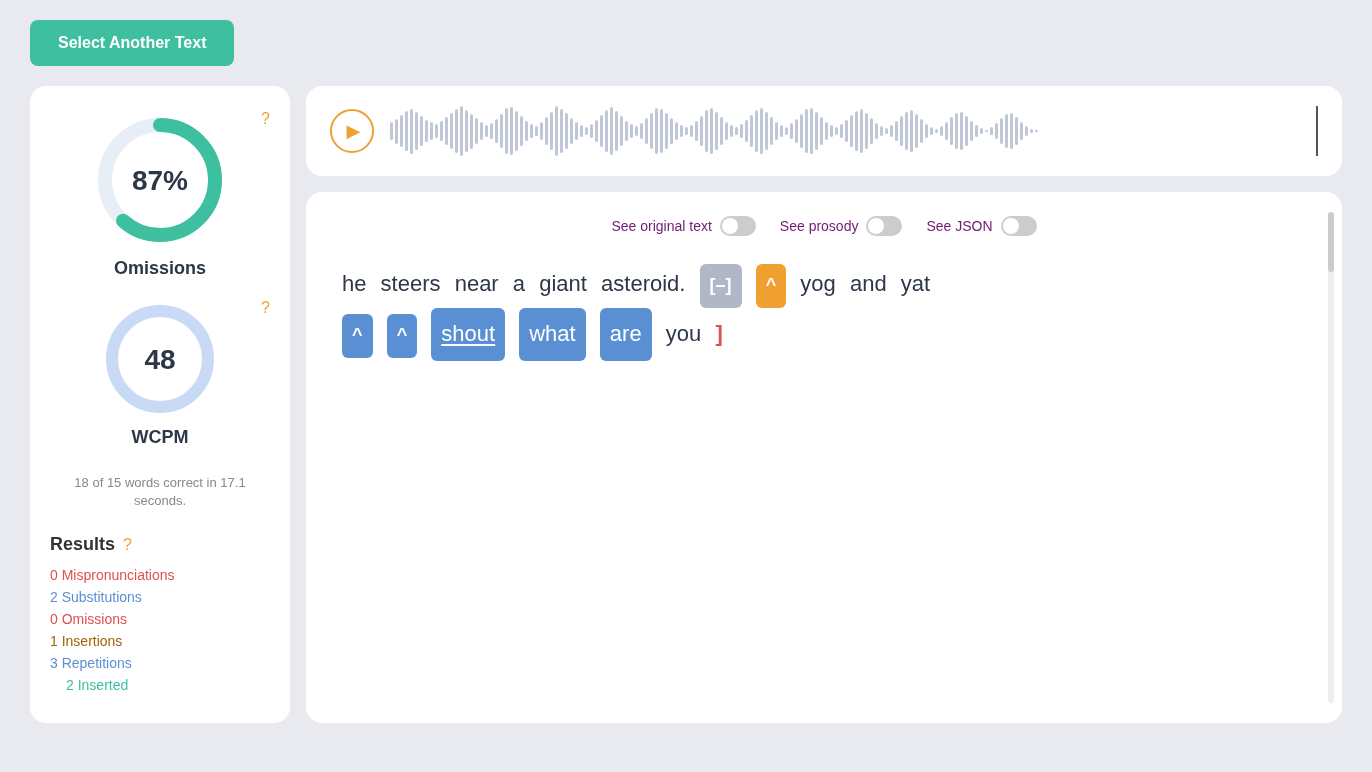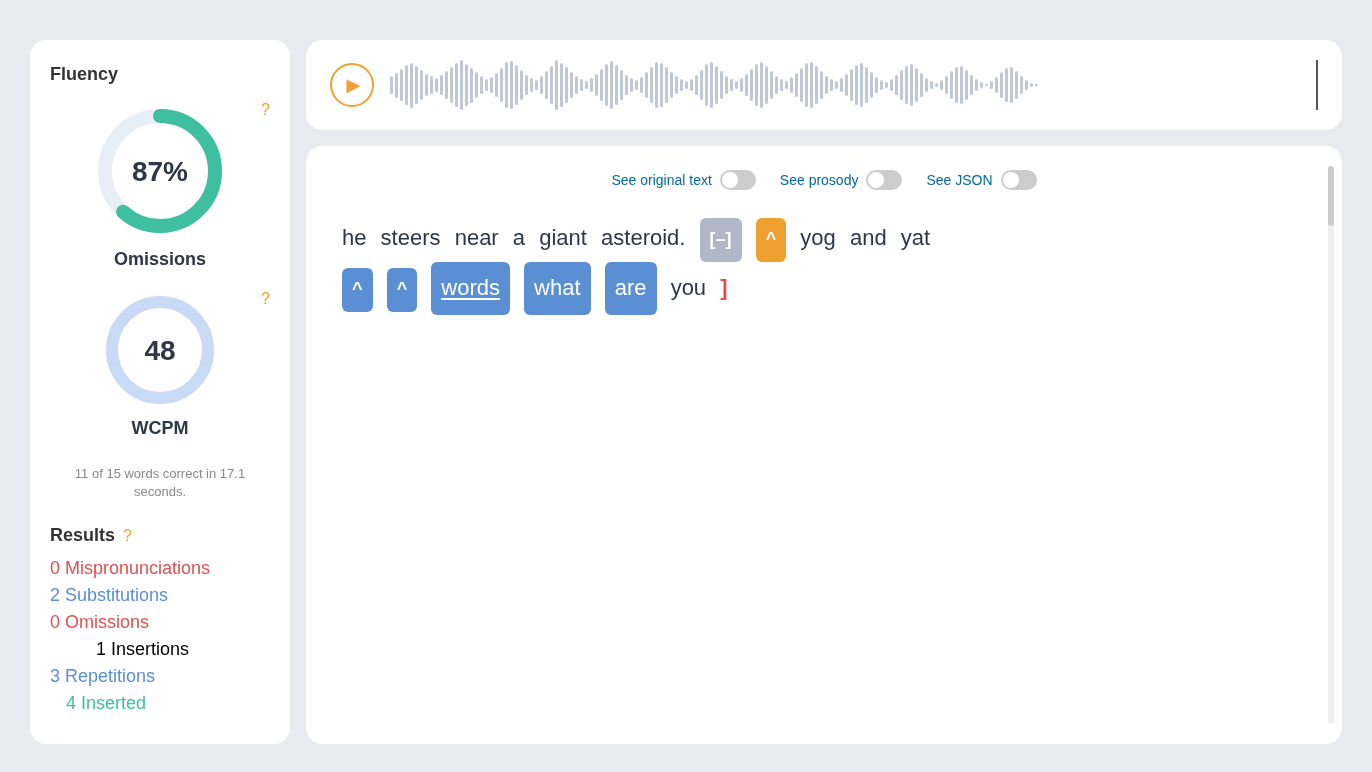--- a/index.html
+++ b/index.html
@@ -114,27 +114,27 @@
       margin-bottom: 12px;
     }
 
     .features-title {
       font-size: 18px;
       font-weight: 600;
       color: #333;
     }
 
     .feature-item {
-      font-size: 18px;
+      font-size: 14px;
       margin-bottom: 6px;
     }
 
     .feature-zero { color: #e05050; }
     .feature-nonzero { color: #5b8fd4; }
-    .feature-orange { color: #000000; margin-left: 46px; }
+    .feature-orange { color: #a16207; }
     .feature-green { color: #3dbfa0; }
 
     
     .right-panel {
       flex: 1;
       display: flex;
       flex-direction: column;
       gap: 16px;
     }
 
@@ -203,21 +203,21 @@
       gap: 24px;
       justify-content: center;
       margin-bottom: 24px;
     }
 
     .toggle-item {
       display: flex;
       align-items: center;
       gap: 8px;
       font-size: 14px;
-      color: #0369a1;
+      color: #701a75;
     }
 
     .toggle-track {
       width: 36px;
       height: 20px;
       border-radius: 10px;
       background: #ccc;
       position: relative;
       cursor: pointer;
     }
@@ -313,62 +313,62 @@
       height: 60px;
       background: #ccc;
       border-radius: 3px;
       margin-top: 0;
     }
   </style>
 </head>
 <body>
 
 <div class="page-header">
+  <button class="select-text-btn">Select Another Text</button>
 </div>
 
 <div class="main-content">
 
   <div class="left-panel">
 
-    <div class="fluency-title">Fluency</div>
 
     <div class="circle-container">
       <span class="help-icon">?</span>
       <svg class="donut-svg" width="140" height="140" viewBox="0 0 140 140">
         <circle cx="70" cy="70" r="55" fill="none" stroke="#e8eef5" stroke-width="14"></circle>
         <circle cx="70" cy="70" r="55" fill="none" stroke="#3dbfa0" stroke-width="14" stroke-dasharray="300 346" stroke-dashoffset="87" stroke-linecap="round" transform="rotate(-90 70 70)"></circle>
         <text class="donut-label" x="70" y="70">87%</text>
       </svg>
       <div class="metric-name">Omissions</div>
     </div>
 
     <div class="wcpm-section">
       <div class="circle-container">
         <span class="help-icon">?</span>
         <svg class="donut-svg" width="120" height="120" viewBox="0 0 120 120">
           <circle cx="60" cy="60" r="48" fill="none" stroke="#c8daf5" stroke-width="12"></circle>
           <text class="donut-label" x="60" y="60" font-size="26" font-weight="700" fill="#2d3748">48</text>
         </svg>
         <div class="metric-name">WCPM</div>
-        <div class="wcpm-desc">11 of 15 words correct
+        <div class="wcpm-desc">18 of 15 words correct
 in 17.1 seconds.</div>
       </div>
     </div>
 
     <div class="features-section">
       <div class="features-header">
         <span class="features-title">Results</span>
         <span style="color:#f0a030;cursor:pointer;">?</span>
       </div>
       <div class="feature-item feature-zero">0 Mispronunciations</div>
       <div class="feature-item feature-nonzero">2 Substitutions</div>
       <div class="feature-item feature-zero">0 Omissions</div>
       <div class="feature-item feature-orange">1 Insertions</div>
       <div class="feature-item feature-nonzero">3 Repetitions</div>
-      <div class="feature-item feature-green" style="padding-left:16px;">4 Inserted</div>
+      <div class="feature-item feature-green" style="padding-left:16px;">2 Inserted</div>
     </div>
 
   </div>
 
   <div class="right-panel">
 
     <div class="waveform-card">
       <button class="play-btn">
         <span class="play-icon">▶</span>
       </button>
@@ -538,21 +538,21 @@
         <span class="word word-normal">giant</span>
         <span class="word word-normal">asteroid.</span>
         <span class="word word-omission">[–]</span>
         <span class="word word-insertion">^</span>
         <span class="word word-normal">yog</span>
         <span class="word word-normal">and</span>
         <span class="word word-normal">yat</span>
         <br>
         <span class="word word-insertion" style="background:#5b8fd4;">^</span>
         <span class="word word-insertion" style="background:#5b8fd4;">^</span>
-        <span class="word word-substitution">words</span>
+        <span class="word word-substitution">shout</span>
         <span class="word word-repetition-blue">what</span>
         <span class="word word-repetition-blue">are</span>
         <span class="word word-normal">you</span>
         <span class="word word-end-bracket">]</span>
       </div>
 
       <div class="scrollbar-track">
         <div class="scrollbar-thumb"></div>
       </div>
 

